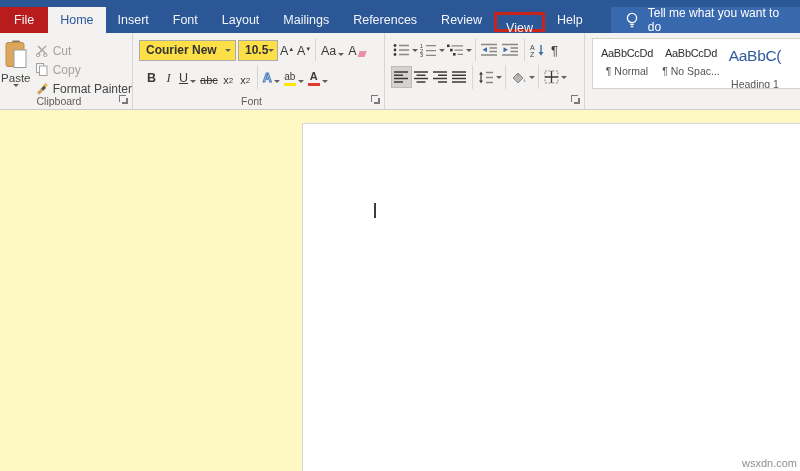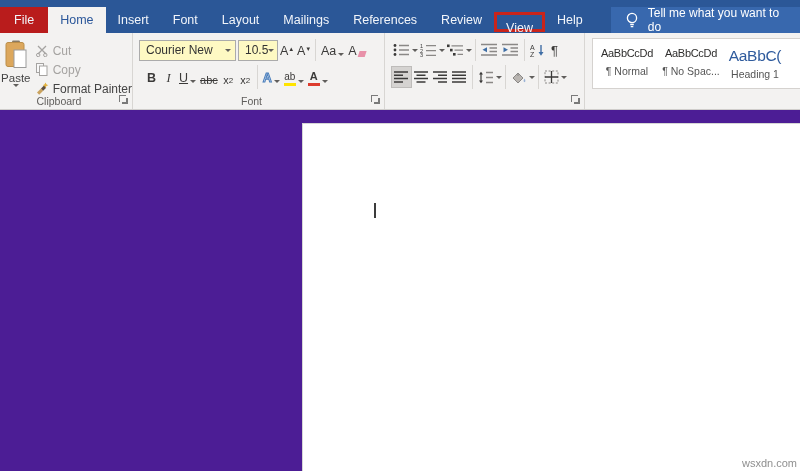--- a/index.html
+++ b/index.html
@@ -41,22 +41,22 @@
   .clip-col { display:flex; flex-direction:column; margin-top:3px; }
   .small-btn { display:flex; align-items:center; height:19px; font-size:12px; color:#444;
                padding-left:2px; cursor:pointer; white-space:nowrap; }
   .small-btn .ic { width:16px; display:inline-flex; justify-content:center; margin-right:3px; }
   .disabled { color:#a5a3a1; }
 
   
   .g-font { width:252px; }
   .g-font .rrow1 { padding-left:6px; height:24px; }
   .g-font .rrow2 { padding-left:10px; height:26px; margin-top:2px; }
-  .combo { background:#fef9c3; border:1px solid #ababab; height:21px; display:flex; align-items:center;
-           font-size:12px; color:#333; padding:0 4px 0 6px; cursor:pointer; }
+  .combo { background:#fde047; border:1px solid #ababab; height:21px; display:flex; align-items:center;
+           font-size:12px; color:#333; padding:0 4px 0 6px; cursor:pointer;font-weight:bold; }
   .combo .chev { margin-left:auto; }
   .combo-font { width:97px; }
   .combo-size { width:40px; margin-left:2px; }
   .fbtn { display:inline-flex; align-items:flex-end; justify-content:center; min-width:17px; height:22px;
           padding:2px 2px; font-size:12.5px; color:#3b3a39; cursor:pointer; line-height:1.1; }
   .fbtn .mini-arrow { font-size:7px; margin-left:1px; transform:translateY(-6px); }
   .bold { font-weight:bold; }
   .italic { font-style:italic; font-family:"Liberation Serif", serif; }
   .underl { text-decoration:underline; }
   .strike { text-decoration:line-through; font-size:11px; }
@@ -81,24 +81,24 @@
   .pilcrow { font-size:13px; color:#3b3a39; padding:0 4px; }
 
   
   .g-styles { flex:1; overflow:hidden; border-right:none; }
   .stylegal { margin:0 0 0 7px; background:#fff; border:1px solid #d5d2cf; height:51px;
               display:flex; padding:0 2px; overflow:hidden; width:300px; }
   .style-item { width:64px; flex:0 0 auto; text-align:center; padding-top:8px; cursor:pointer; }
   .style-item .prev { font-size:11px; color:#2f2e2d; letter-spacing:-0.3px; white-space:nowrap; }
   .style-item .slbl { font-size:10.5px; color:#555; margin-top:6px; white-space:nowrap; }
   .style-item.heading .prev { font-size:15.5px; color:#2f5b9d; }
-  .style-item.heading .slbl { margin-top:3px; }
-
-  
-  .canvas { position:absolute; left:0; top:110px; width:800px; height:361px; background:#4c1d95; }
+  .style-item.heading .slbl { margin-top:13px; }
+
+  
+  .canvas { position:absolute; left:0; top:110px; width:800px; height:361px; background:#fef9c3; }
   .page { position:absolute; left:302px; top:13px; right:0; bottom:0; background:#fff;
           border-left:1px solid #d6d6d6; border-top:1px solid #d6d6d6; }
   .caret { position:absolute; left:374px; top:93px; width:1.5px; height:15px; background:#3c3c3c; }
   .watermark { position:absolute; right:3px; bottom:2px; font-size:11px; color:#8f8f8f; }
 
   svg { display:block; }
 </style>
 </head>
 <body>
 

